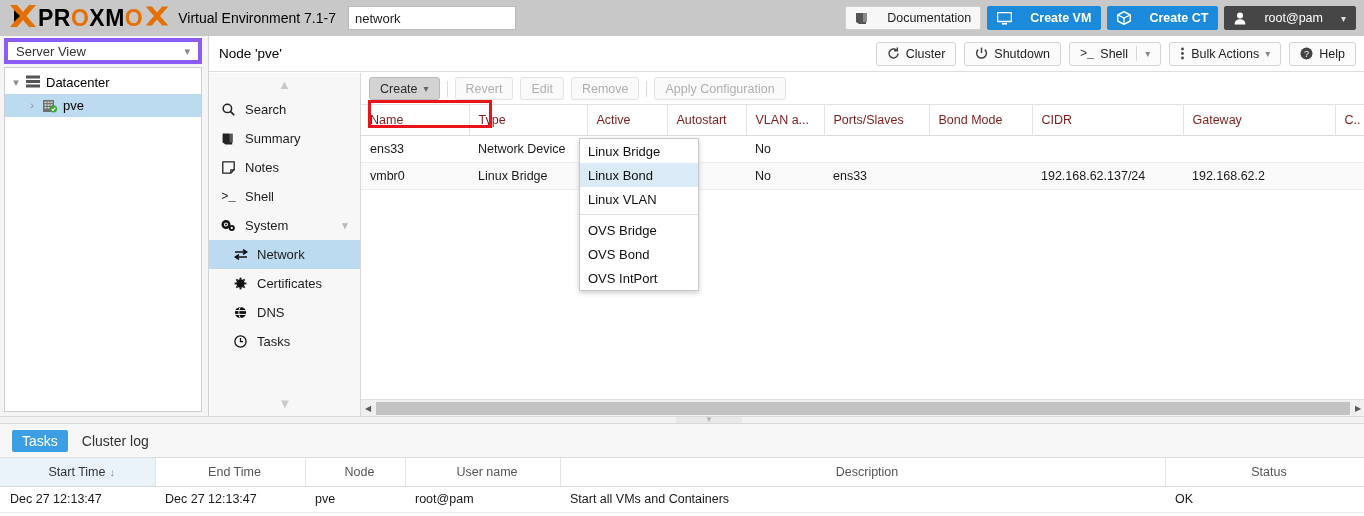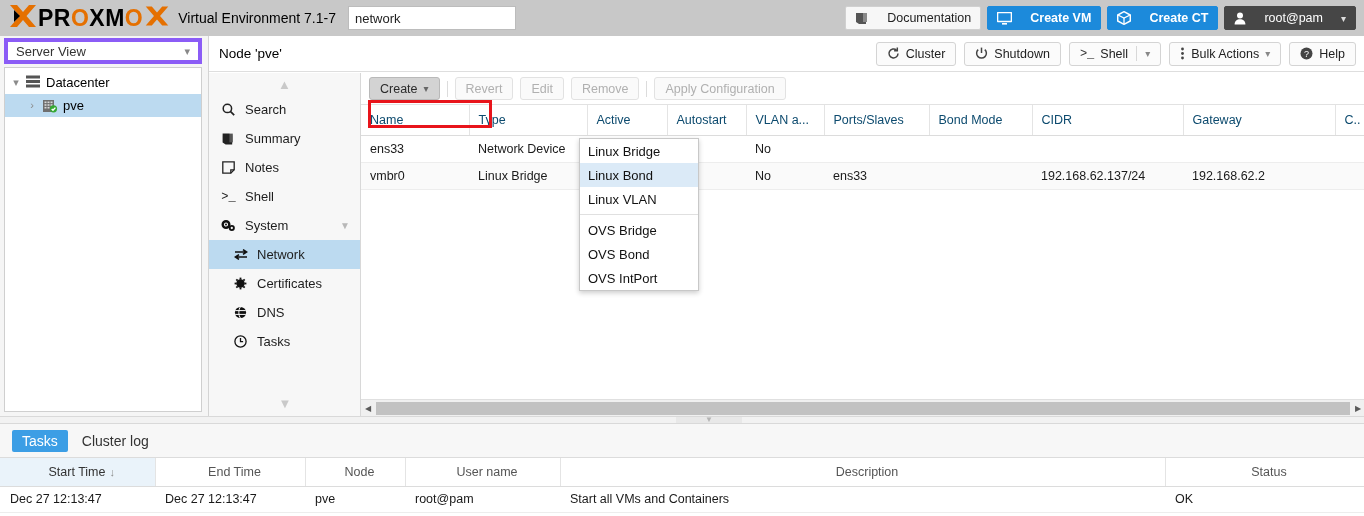--- a/index.html
+++ b/index.html
@@ -140,21 +140,21 @@
     border: 1px solid #cfcfcf; background: #fafafa; color: #2a2a2a;
     cursor: pointer; white-space: nowrap;
   }
   .tbtn.pressed { background: #d3d3d3; border-color: #b9b9b9; }
   .tbtn.disabled { color: #b0b0b0; background: #fafafa; border-color: #e2e2e2; cursor: default; }
   .tsep { width: 1px; height: 16px; background: #dcdcdc; }
 
   
   #tbl { width: 100%; border-collapse: collapse; table-layout: fixed; }
   #tbl th {
-    height: 30px; font-weight: normal; font-size: 12.5px; color: #0c4a6e;
+    height: 30px; font-weight: normal; font-size: 12.5px; color: #7f1d1d;
     text-align: left; padding-left: 9px;
     border-right: 1px solid #e4e4e4; border-bottom: 1px solid #dcdcdc;
     background: #fff; white-space: nowrap; overflow: hidden;
   }
   #tbl td {
     height: 27px; font-size: 12.5px; color: #1a1a1a;
     padding-left: 9px; border-bottom: 1px solid #ededed;
     white-space: nowrap; overflow: hidden;
   }
   #tbl tr.alt td { background: #fafafa; }

